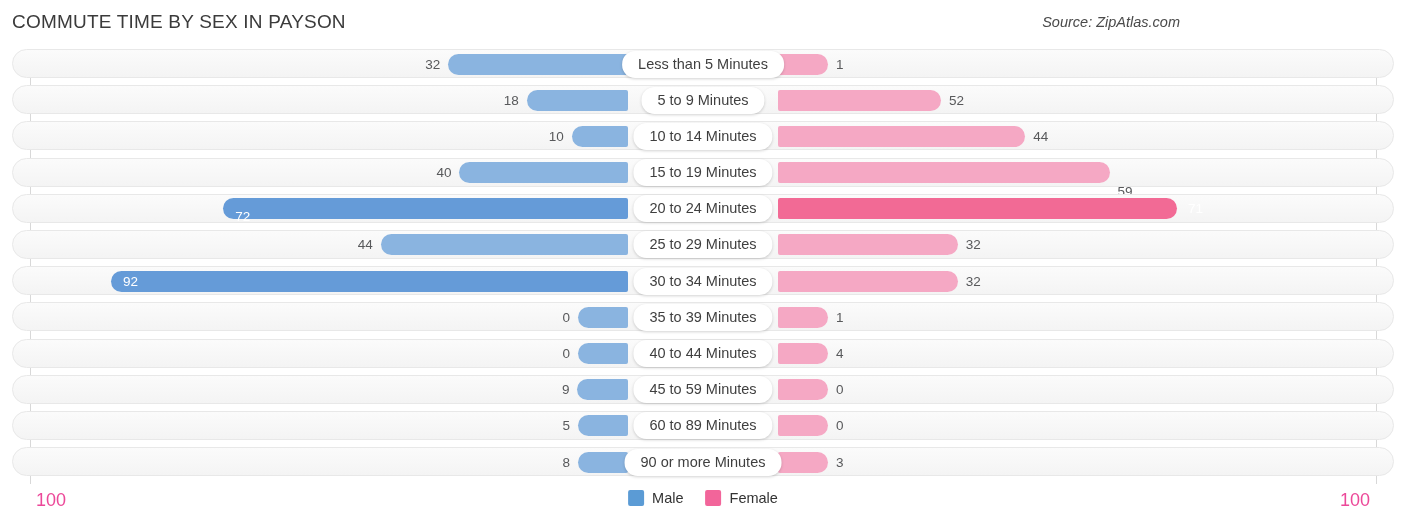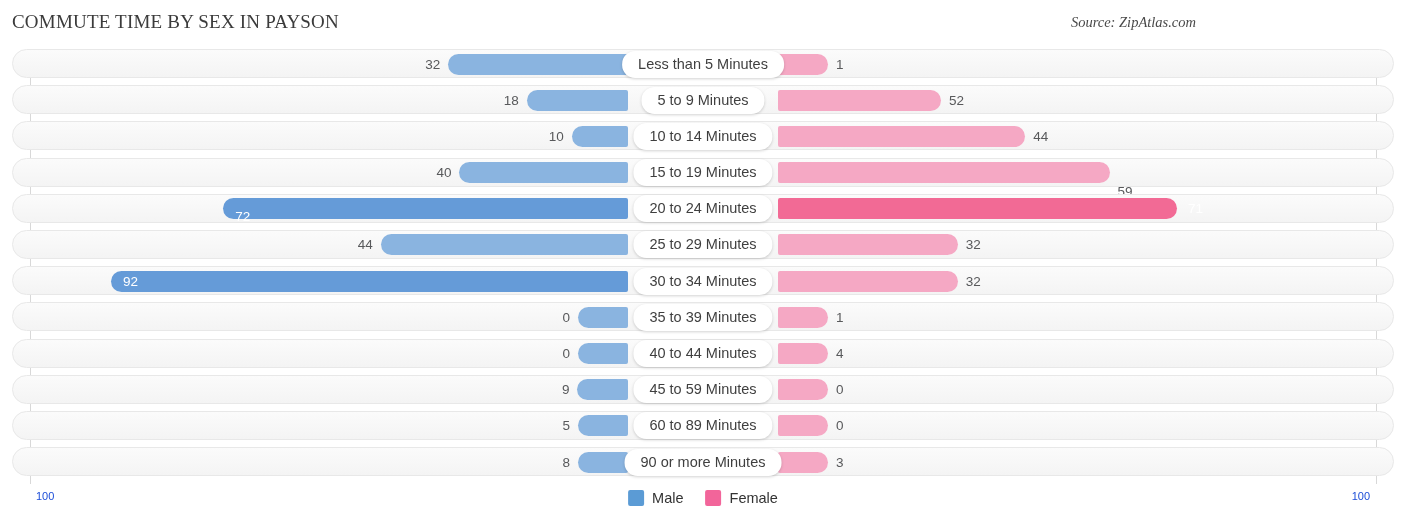--- a/index.html
+++ b/index.html
@@ -6,28 +6,28 @@
   html, body {
     width: 1406px;
     height: 523px;
     background: #ffffff;
     font-family: "Liberation Sans", sans-serif;
     overflow: hidden;
   }
   .page { position: relative; width: 1406px; height: 523px; background: #fff; }
 
   
-  .header { position: absolute; top: 0; left: 0; width: 1208px; height: 46px; font-family: Liberation Serif, serif; }
+  .header { position: absolute; top: 0; left: 0; width: 1208px; height: 46px; }
   .title {
     position: absolute; left: 12px; top: 11px;
     font-size: 19px; color: #3b3b3b; letter-spacing: .2px;
     font-weight: 400; white-space: nowrap;
   }
   .source {
-    position: absolute; right: 12px; top: 14px;
+    position: absolute; right: 28px; top: 14px;
     font-size: 14.5px; color: #4a4a4a; font-style: italic; white-space: nowrap;
   }
 
   
   .plot { position: absolute; left: 0; top: 46px; width: 1196px; height: 437px; }
 
   .axis-line { position: absolute; top: 4px; width: 1px; height: 434px; background: #d8d8d8; }
   .axis-left  { left: 30px; }
   .axis-right { left: 1376px; }
 
@@ -76,21 +76,21 @@
     color: #3f3f3f;
     white-space: nowrap;
     box-shadow: 0 1px 3px rgba(0,0,0,.18);
     z-index: 5;
   }
 
   
   .footer { position: absolute; left: 0; top: 483px; width: 1406px; height: 40px; }
   .tick {
     position: absolute; top: 7px;
-    font-size: 11px; color: #1d4ed8;
+    font-size: 18px; color: #ec4899;
   }
   .tick-left  { left: 36px; }
   .tick-right { right: 36px; }
 
   .legend {
     position: absolute; left: 50%; top: 7px;
     transform: translateX(-50%);
     display: flex; align-items: center; gap: 22px;
     white-space: nowrap;
   }

